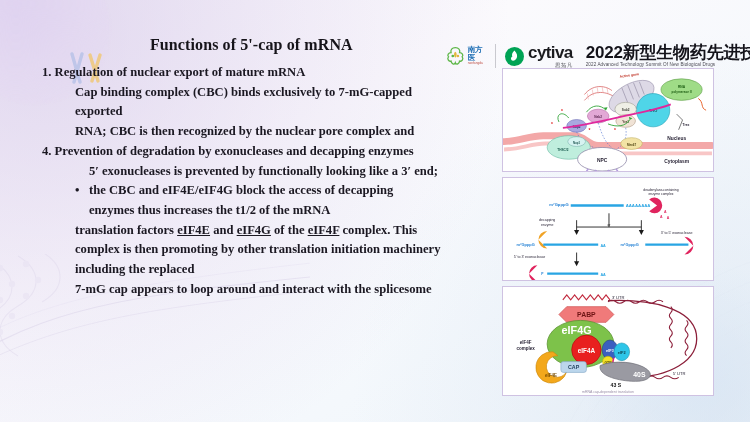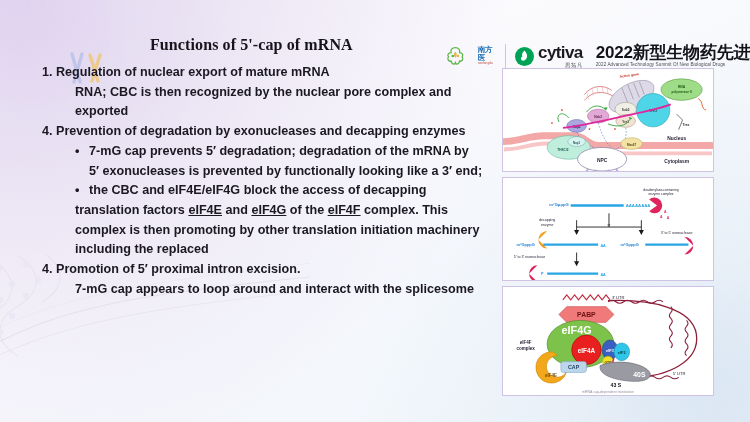--- a/index.html
+++ b/index.html
@@ -33,37 +33,37 @@
 
   
   .header{position:absolute;left:0;top:14px;width:750px;height:46px;}
   .title{
     position:absolute;left:150px;top:22px;width:300px;
     font-family:"Liberation Serif",serif;
     font-weight:bold;font-size:16px;color:#16141a;
     letter-spacing:0.1px;white-space:nowrap;
   }
   .logos{position:absolute;left:446px;top:22px;display:flex;align-items:center;height:40px;}
-  .logo-nfd{display:flex;align-items:center;gap:13px;}
+  .logo-nfd{display:flex;align-items:center;gap:3px;}
   .nfd-text{display:flex;flex-direction:column;line-height:1;}
   .nfd-cn{font-family:"Liberation Sans",sans-serif;font-size:7.5px;font-weight:bold;color:#1f6fb5;letter-spacing:-0.2px;}
   .nfd-en{font-family:"Liberation Sans",sans-serif;font-size:3.2px;color:#c0544b;letter-spacing:0px;margin-top:1px;}
   .divider{width:1px;height:24px;background:#c9c9cf;margin:0 9px;}
   .logo-cytiva{display:flex;align-items:center;gap:4px;}
   .cytiva-word{display:flex;flex-direction:column;align-items:flex-end;line-height:1;}
   .cytiva-en{font-family:"Liberation Sans",sans-serif;font-weight:bold;font-size:17px;color:#1b1b1f;letter-spacing:-0.6px;}
   .cytiva-cn{font-family:"Liberation Sans",sans-serif;font-size:5.5px;color:#55555c;margin-top:1.5px;letter-spacing:0.4px;}
   .summit{margin-left:13px;display:flex;flex-direction:column;line-height:1;}
   .summit-cn{font-family:"Liberation Sans",sans-serif;font-weight:bold;font-size:17px;color:#14131a;letter-spacing:-0.2px;white-space:nowrap;}
   .summit-en{font-family:"Liberation Sans",sans-serif;font-size:4.6px;color:#4c4b55;letter-spacing:0.1px;margin-top:2.5px;white-space:nowrap;}
 
   
   .content{
     position:absolute;left:42px;top:63px;width:452px;
-    font-family:Liberation Sans, sans-serif;
+    font-family:Liberation Serif, serif;
     font-weight:bold;color:#1b1822;font-size:12.6px;line-height:19.7px;
   }
   .ln{white-space:nowrap;}
   .ind1{padding-left:33px;}
   .ind2{padding-left:47px;}
   .ind-bul{padding-left:33px;text-indent:0;}
   .bulmark{display:inline-block;width:14px;}
   .u{text-decoration:underline;}
 
   
@@ -162,30 +162,30 @@
 
       <div class="summit">
         <span class="summit-cn">2022新型生物药先进技术峰会</span>
         <span class="summit-en">2022 Advanced Technology Summit Of New Biological Drugs</span>
       </div>
     </div>
   </div>
 
   <div class="content" id="body-list">
       <div class="ln">1. Regulation of nuclear export of mature mRNA</div>
+      <div class="ln ind1">Cap binding complex (CBC) binds exclusively to 7-mG-capped</div>
+      <div class="ln ind1">exported</div>
       <div class="ln ind1">RNA; CBC is then recognized by the nuclear pore complex and</div>
-      <div class="ln ind1">exported</div>
       <div class="ln">4. Prevention of degradation by exonucleases and decapping enzymes</div>
-      <div class="ln ind-bul"><span class="bulmark">•</span>7-mG cap prevents 5′ degradation; degradation of the mRNA by</div>
       <div class="ln ind2">5′ exonucleases is prevented by functionally looking like a 3′ end;</div>
       <div class="ln ind-bul"><span class="bulmark">•</span>the CBC and eIF4E/eIF4G block the access of decapping</div>
+      <div class="ln ind2">enzymes thus increases the t1/2 of the mRNA</div>
       <div class="ln ind1">translation factors <span class="u">eIF4E</span> and <span class="u">eIF4G</span> of the <span class="u">eIF4F</span> complex. This</div>
       <div class="ln ind1">complex is then promoting by other translation initiation machinery</div>
       <div class="ln ind1">including the replaced</div>
-      <div class="ln">4. Promotion of 5′ proximal intron excision.</div>
       <div class="ln ind1"> 7-mG cap appears to loop around and interact with the splicesome</div>
     </div>
 
   <div class="panels">
 
     <div class="panel" id="panel-1">
       <svg viewBox="0 0 212 104">
         <rect x="0" y="0" width="212" height="104" fill="#ffffff"></rect>
 
         <path d="M0 74 C14 74,26 68,40 68 L72 68 C82 68,86 78,96 78 L212 78" fill="none" stroke="#f3a8a8" stroke-width="7" stroke-linecap="round"></path>

